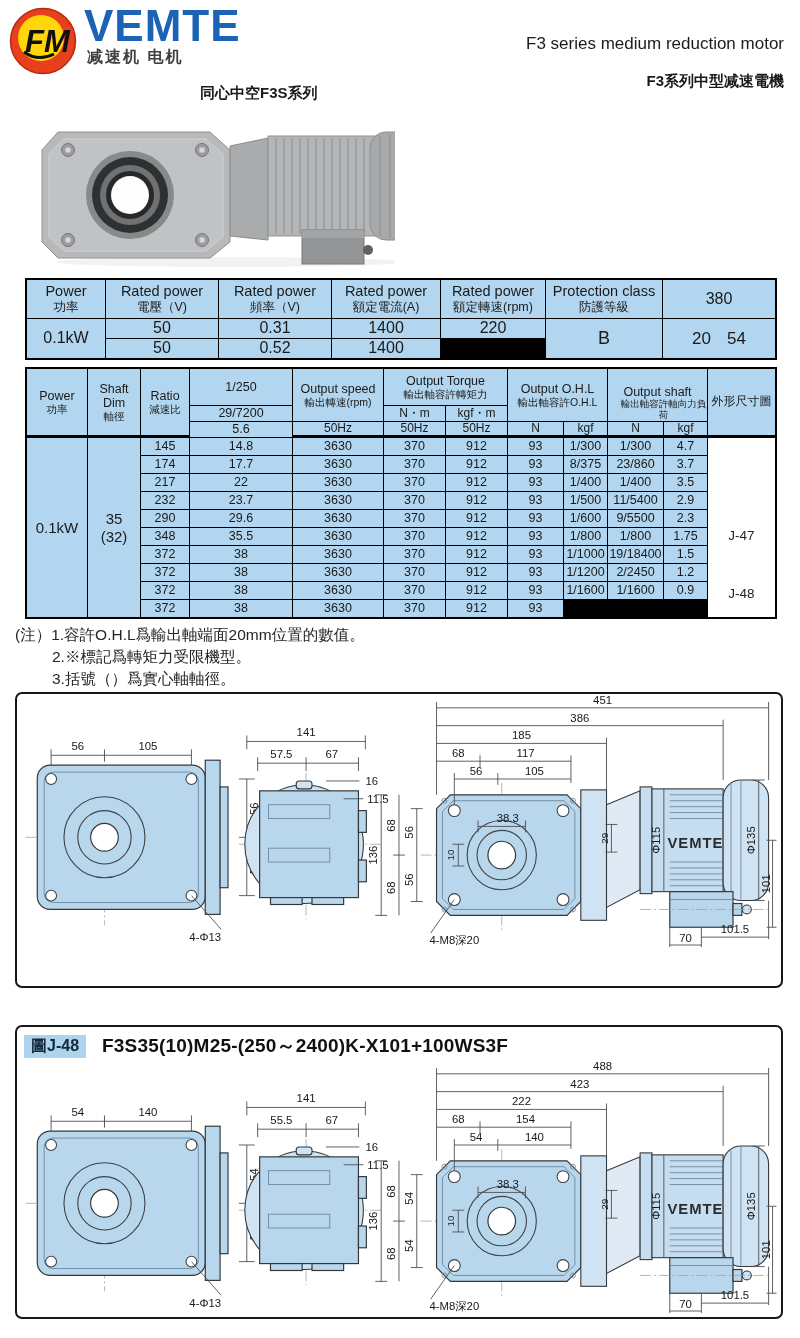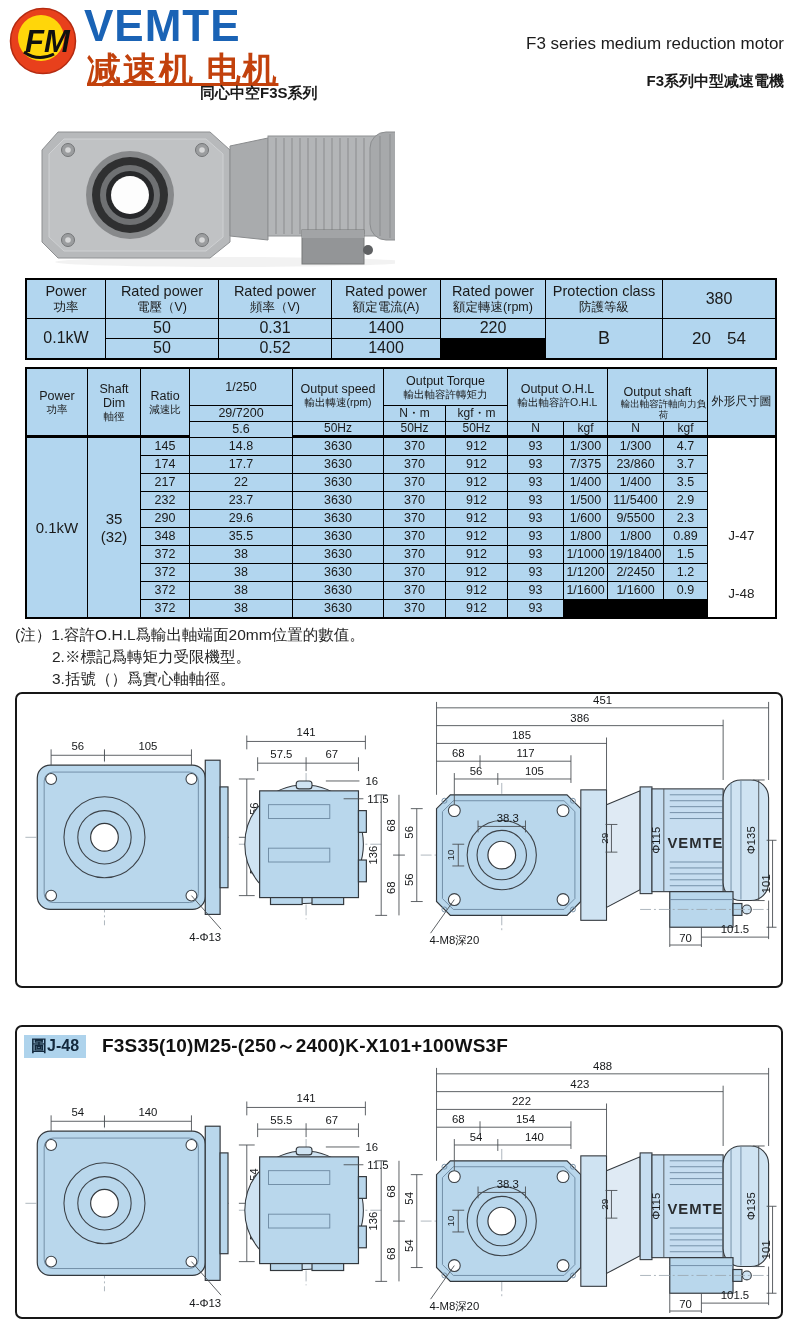--- a/index.html
+++ b/index.html
@@ -1,21 +1,21 @@
 <!DOCTYPE html>
 <html><head>
 <meta charset="utf-8">
 <style>
   html,body{margin:0;padding:0;background:#fff;}
   body{width:800px;height:1338px;position:relative;font-family:"Liberation Sans",sans-serif;color:#1a1a1a;overflow:hidden;}
   .abs{position:absolute;}
 
   
   .brand{position:absolute;left:84px;top:4px;color:#1a63b5;font-weight:bold;font-size:44px;letter-spacing:1px;line-height:1;}
-  .brand-sub{position:absolute;left:87px;top:47px;color:#c2410c;font-weight:bold;font-size:34px;letter-spacing:2px;text-decoration:underline;}
+  .brand-sub{position:absolute;left:87px;top:47px;color:#404040;font-weight:bold;font-size:16px;letter-spacing:2px;}
   .titles{position:absolute;right:16px;top:34px;text-align:right;}
   .title-en{font-size:17px;color:#1c1c1c;}
   .title-zh{font-size:15px;font-weight:bold;margin-top:18px;}
   .series{position:absolute;left:200px;top:84px;font-size:15px;font-weight:bold;}
 
   
   .gridtbl{display:grid;gap:1px;background:#000;border:2px solid #000;}
   .gridtbl .c{background:#b2d6ef;display:flex;flex-direction:column;align-items:center;justify-content:center;line-height:1.15;text-align:center;}
   .t1{position:absolute;left:25px;top:278px;grid-template-columns:78px 112px 112px 108px 104px 116px 112px;grid-template-rows:38px 19px 19px;}
   .t1 .en{font-size:14.5px;}
@@ -234,21 +234,21 @@
   <div class="c v">1/300</div>
   <div class="c v">4.7</div>
   <div class="c v">174</div>
   <div class="c v">17.7</div>
   <div class="c v">3630</div>
   <div class="c v">370</div>
   <div class="c v">912</div>
   <div class="c v">93</div>
 </div>
   <div style="display:contents">
-  <div class="c v">7/375</div>
+  <div class="c v">8/375</div>
   <div class="c v">23/860</div>
   <div class="c v">3.7</div>
   <div class="c v">217</div>
   <div class="c v">22</div>
   <div class="c v">3630</div>
   <div class="c v">370</div>
   <div class="c v">912</div>
   <div class="c v">93</div>
 </div>
   <div style="display:contents">
@@ -280,21 +280,21 @@
   <div class="c v">348</div>
   <div class="c v">35.5</div>
   <div class="c v">3630</div>
   <div class="c v">370</div>
   <div class="c v">912</div>
   <div class="c v">93</div>
 </div>
   <div style="display:contents">
   <div class="c v">1/800</div>
   <div class="c v">1/800</div>
-  <div class="c v">0.89</div>
+  <div class="c v">1.75</div>
   <div class="c v">372</div>
   <div class="c v">38</div>
   <div class="c v">3630</div>
   <div class="c v">370</div>
   <div class="c v">912</div>
   <div class="c v">93</div>
 </div>
   <div style="display:contents">
   <div class="c v">1/1000</div>
   <div class="c v">19/18400</div>

